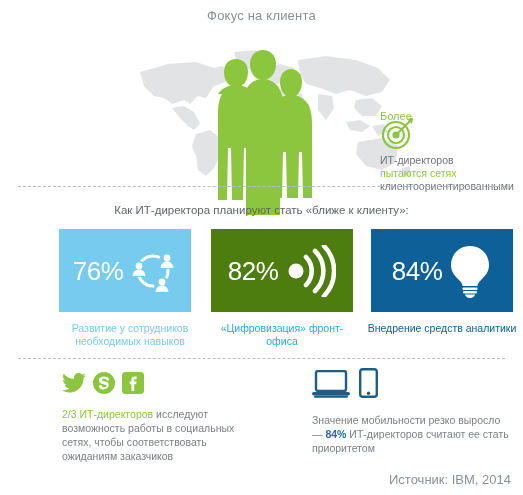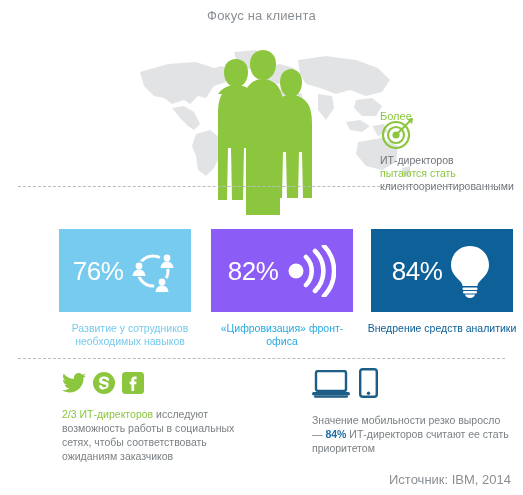--- a/index.html
+++ b/index.html
@@ -144,21 +144,21 @@
     justify-content: center;
   }
   .box-caption {
     position: absolute;
     font-size: 10.5px;
     line-height: 13px;
     text-align: center;
   }
 
   .box-1 { left: 59px;  width: 132px; background: #77cbee; }
-  .box-2 { left: 211px; width: 142px; background: #8b5cf6; }
+  .box-2 { left: 211px; width: 142px; background: #4d7c0f; }
   .box-3 { left: 371px; width: 142px; background: #0d6098; }
 
   .cap-1 { left: 55px;  top: 322px; width: 150px; color: #77cbee; }
   .cap-2 { left: 207px; top: 322px; width: 150px; color: #27a9e1; }
   .cap-3 { left: 367px; top: 322px; width: 150px; color: #0d6098; }
 
   
   .social-block {
     position: absolute;
     left: 62px;
@@ -265,27 +265,28 @@
           <svg width="34" height="34" viewBox="0 0 34 34">
             <circle cx="15" cy="19" r="13" fill="none" stroke="#8cc63f" stroke-width="2.2"></circle>
             <circle cx="15" cy="19" r="8" fill="none" stroke="#8cc63f" stroke-width="2.2"></circle>
             <circle cx="15" cy="19" r="3.6" fill="#8cc63f"></circle>
             <line x1="16" y1="18" x2="31" y2="3" stroke="#8cc63f" stroke-width="2"></line>
             <path d="M26 3 L32 2 L31 8 Z" fill="#8cc63f"></path>
           </svg>
         </span>
       </div>
       <div class="line-grey">ИТ-директоров</div>
-      <div class="line-green">пытаются стать</div>
+      <div class="line-green">пытаются сетях</div>
       <div class="line-grey">клиентоориентированными</div>
     </div>
   </div>
 
   <div class="divider divider-1"></div>
 
+  <div class="section2-title">Как ИТ-директора планируют стать «ближе к клиенту»:</div>
 
   <div class="boxes">
 
     <div class="stat-box box-1">
       <span class="pct">76%</span>
       <span class="bicon">
         <svg width="48" height="48" viewBox="0 0 48 48">
           <circle cx="24" cy="24" r="15" fill="none" stroke="#ffffff" stroke-width="3"></circle>
           <g fill="#77cbee">
             <circle cx="10" cy="22" r="8"></circle>

